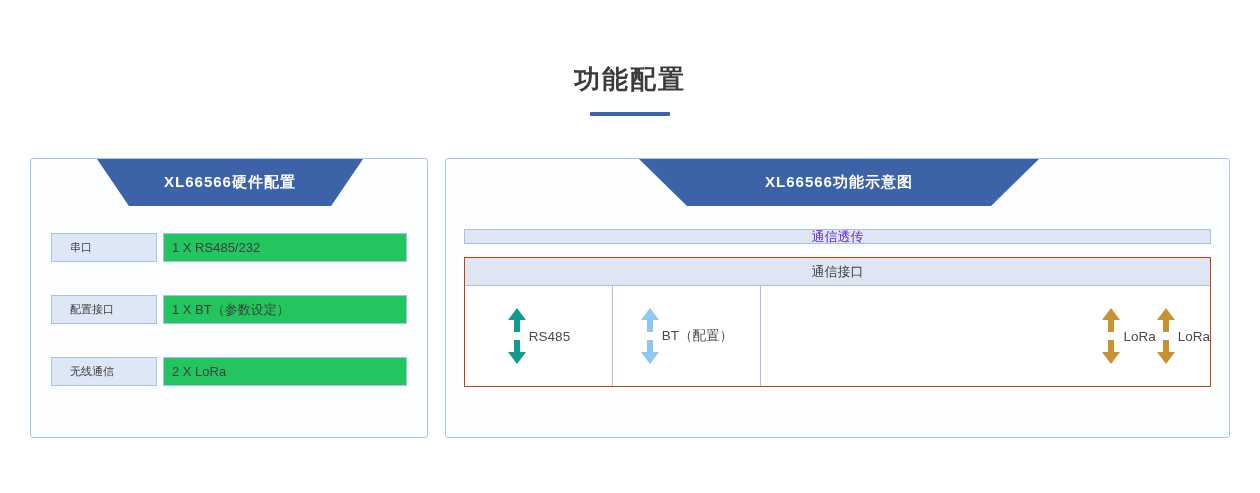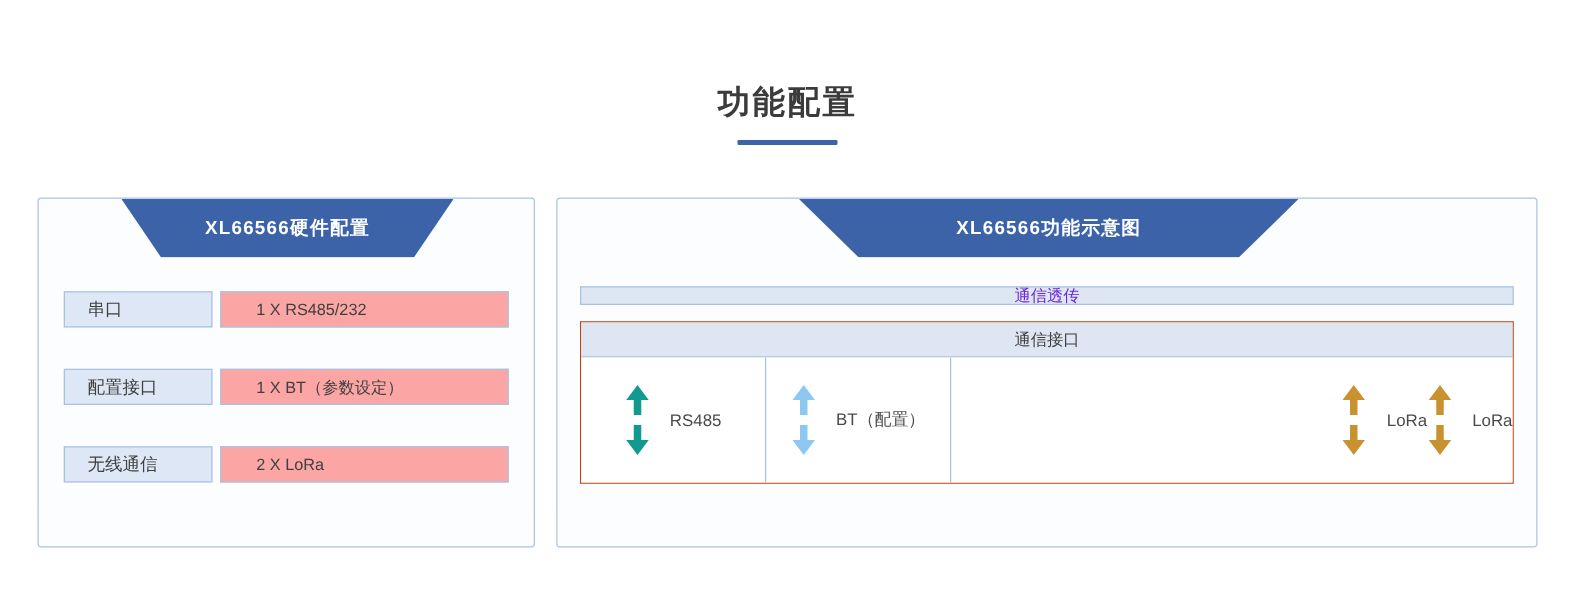--- a/index.html
+++ b/index.html
@@ -17,20 +17,21 @@
     position: relative;
   }
 
   
   .page-title-wrap {
     position: absolute;
     top: 64px;
     left: 0;
     width: 1260px;
     text-align: center;
+    font-family: Liberation Mono, monospace;
   }
   .page-title {
     font-size: 26px;
     font-weight: bold;
     letter-spacing: 2px;
     color: #3b3b3b;
     line-height: 34px;
   }
   .title-underline {
     width: 80px;
@@ -94,42 +95,42 @@
     right: 20px;
   }
   .spec-row {
     display: flex;
     align-items: center;
     height: 29px;
     margin-bottom: 33px;
   }
   .spec-row:last-child { margin-bottom: 0; align-items: flex-end; }
   .spec-label {
-    width: 119px;
+    width: 106px;
     height: 29px;
     box-sizing: border-box;
     background: #dee7f5;
     border: 1px solid #a9c2e4;
     display: flex;
     align-items: center;
     padding-left: 18px;
-    font-size: 14px;
+    font-size: 11px;
     color: #3f3f3f;
     font-family: Liberation Mono, monospace;
   }
   .spec-value {
     flex: 1;
     height: 29px;
     box-sizing: border-box;
-    background: #fca5a5;
+    background: #22c55e;
     border: 1px solid #a9c2e4;
     margin-left: 6px;
     display: flex;
     align-items: center;
-    padding-left: 28px;
+    padding-left: 8px;
     font-size: 13px;
     color: #3f3f3f;
   }
 
   
   .diagram {
     position: absolute;
     top: 70px;
     left: 18px;
     right: 18px;
@@ -174,21 +175,21 @@
     box-sizing: border-box;
   }
   .cell:last-child { border-right: none; }
   .cell-rs485 { width: 148px; }
   .cell-bt { width: 148px; }
   .cell-lora { flex: 1; display: flex; align-items: center; justify-content: flex-end; }
 
   .port {
     display: flex;
     align-items: center;
-    gap: 16px;
+    gap: 2px;
   }
   .port-label {
     font-size: 13.5px;
     color: #4a4a4a;
     white-space: nowrap;
   }
   .arrow-ico { display: block; }
 </style>
 </head>
 <body>

